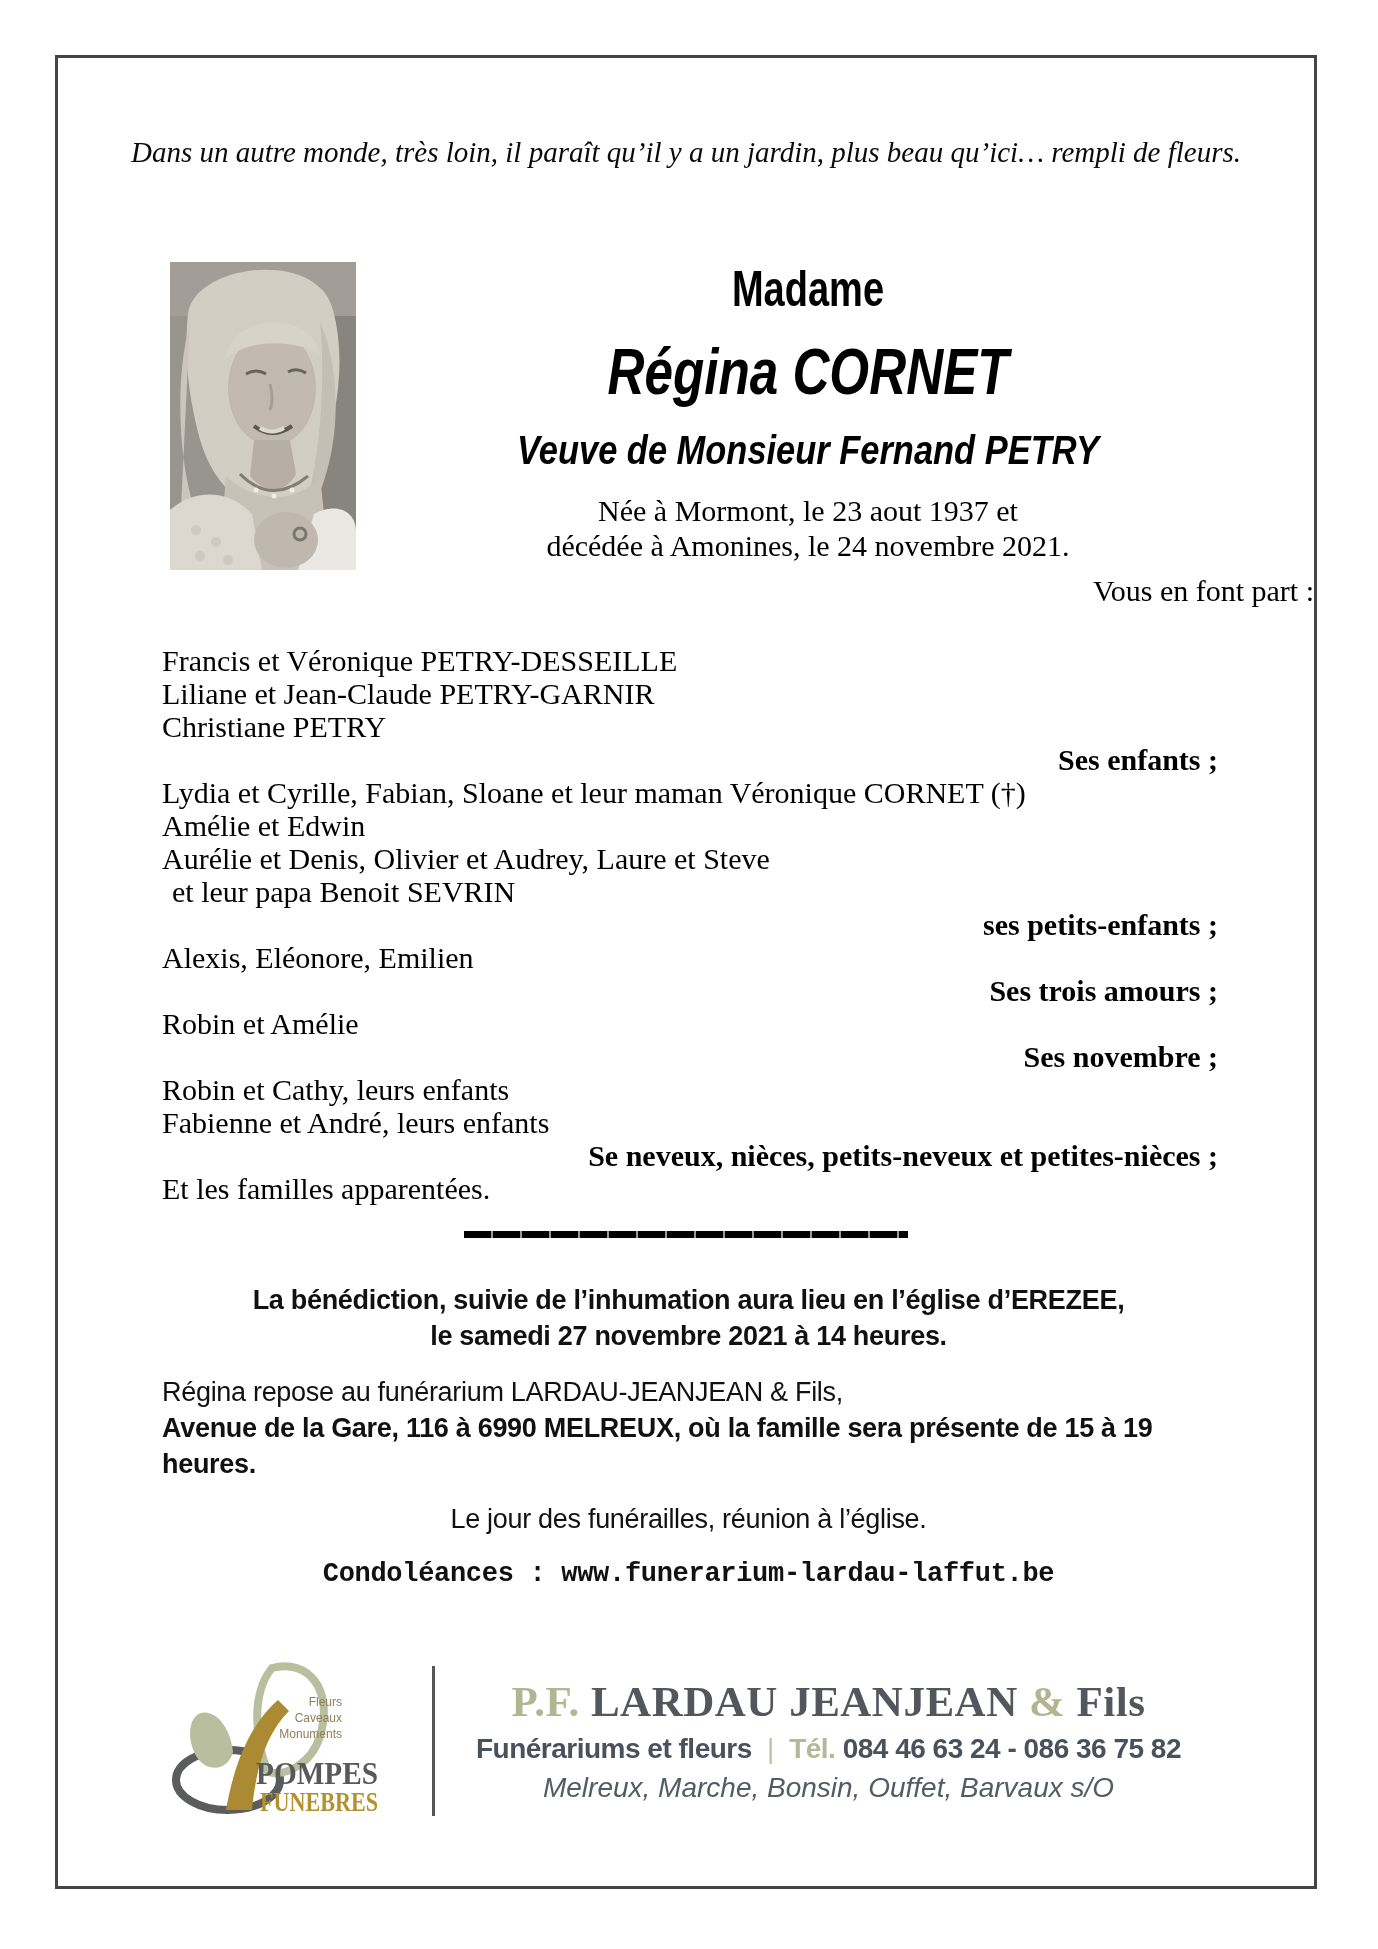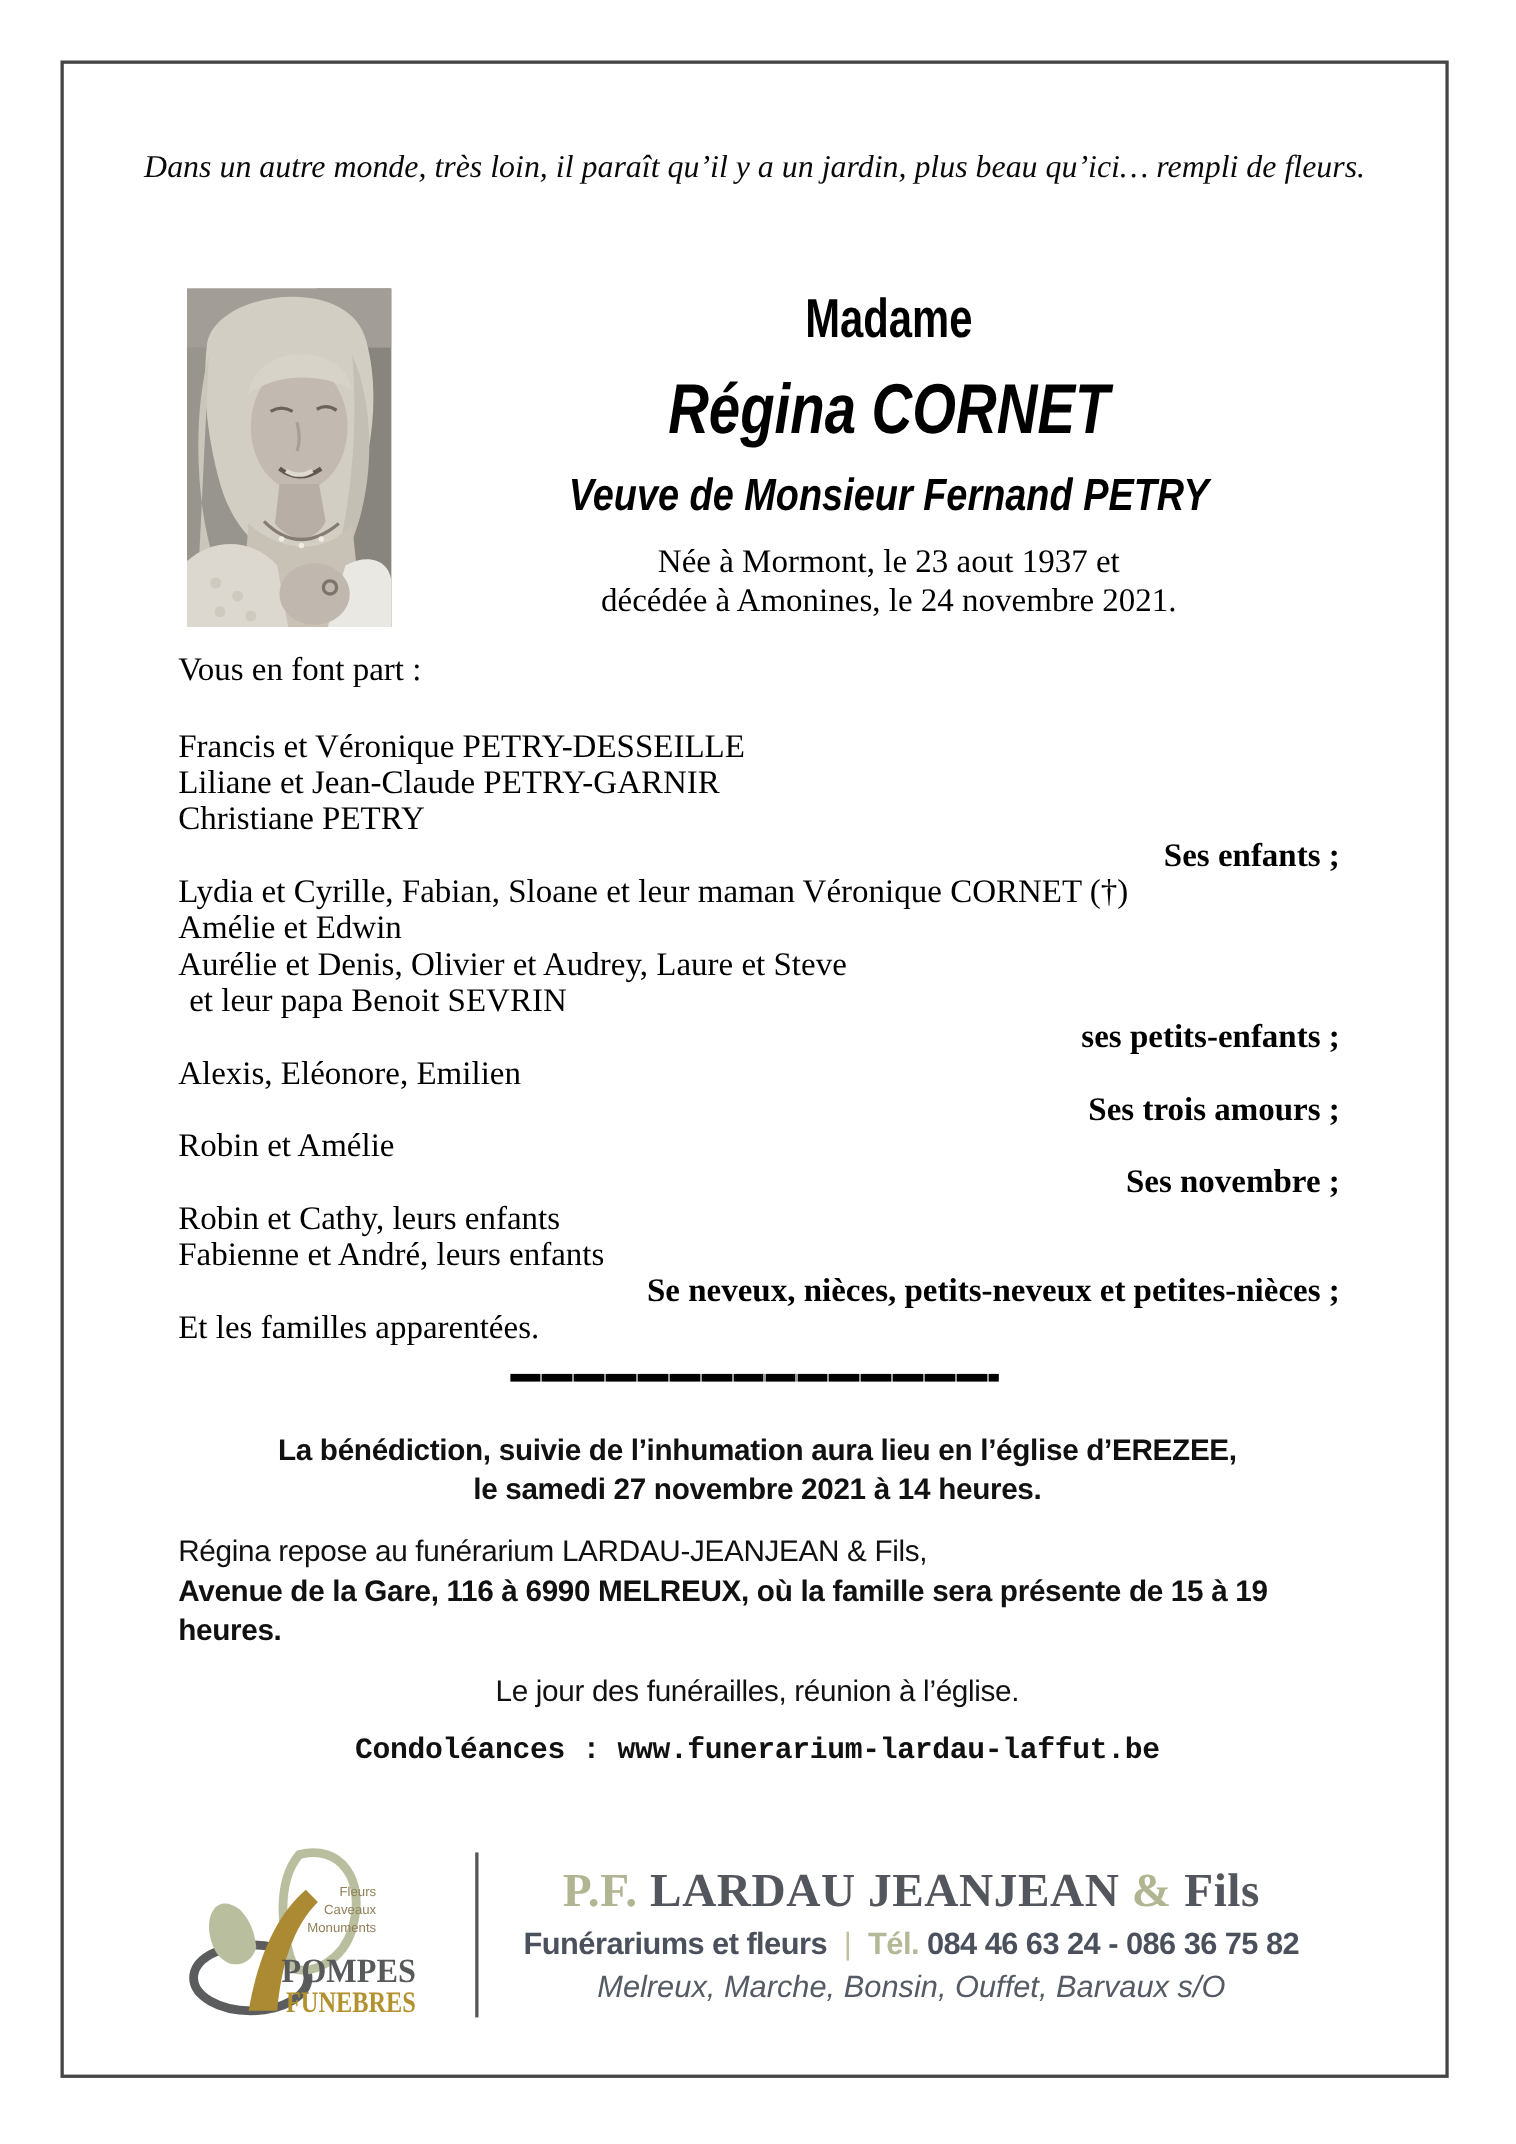--- a/index.html
+++ b/index.html
@@ -17,21 +17,21 @@
   .photo { width:186px; height:308px; flex:0 0 auto; overflow:hidden; }
   .header-text { flex:1; text-align:center; padding-top:2px;padding-left:32px; }
   .h-title { font-family:"Liberation Sans", sans-serif; font-weight:bold;
              font-size:50px; line-height:1; transform:scaleX(0.76); }
   .h-name  { font-family:"Liberation Sans", sans-serif; font-weight:bold; font-style:italic;
              font-size:64px; line-height:1; margin-top:26px; transform:scaleX(0.80); }
   .h-sub   { font-family:"Liberation Sans", sans-serif; font-weight:bold; font-style:italic;
              font-size:41px; line-height:1; margin-top:26px; transform:scaleX(0.84); }
   .h-dates { margin-top:22px; font-size:30px; line-height:35px; }
 
-  .intro { margin:22px 0 0 104px; font-size:30px; line-height:34px; }
+  .intro { margin:4px 0 0 104px; font-size:30px; line-height:34px;text-align:right; }
 
   
   .family { margin:36px 96px 0 104px; font-size:30px; line-height:33px; }
   .fline.right { text-align:right; font-weight:bold; }
   .fline.indent { padding-left:10px; }
 
   .divider { margin:26px auto 0; width:444px; height:7px;
              background:repeating-linear-gradient(90deg,#000 0 27px,#9a9a9a 27px 29px); }
 
   

